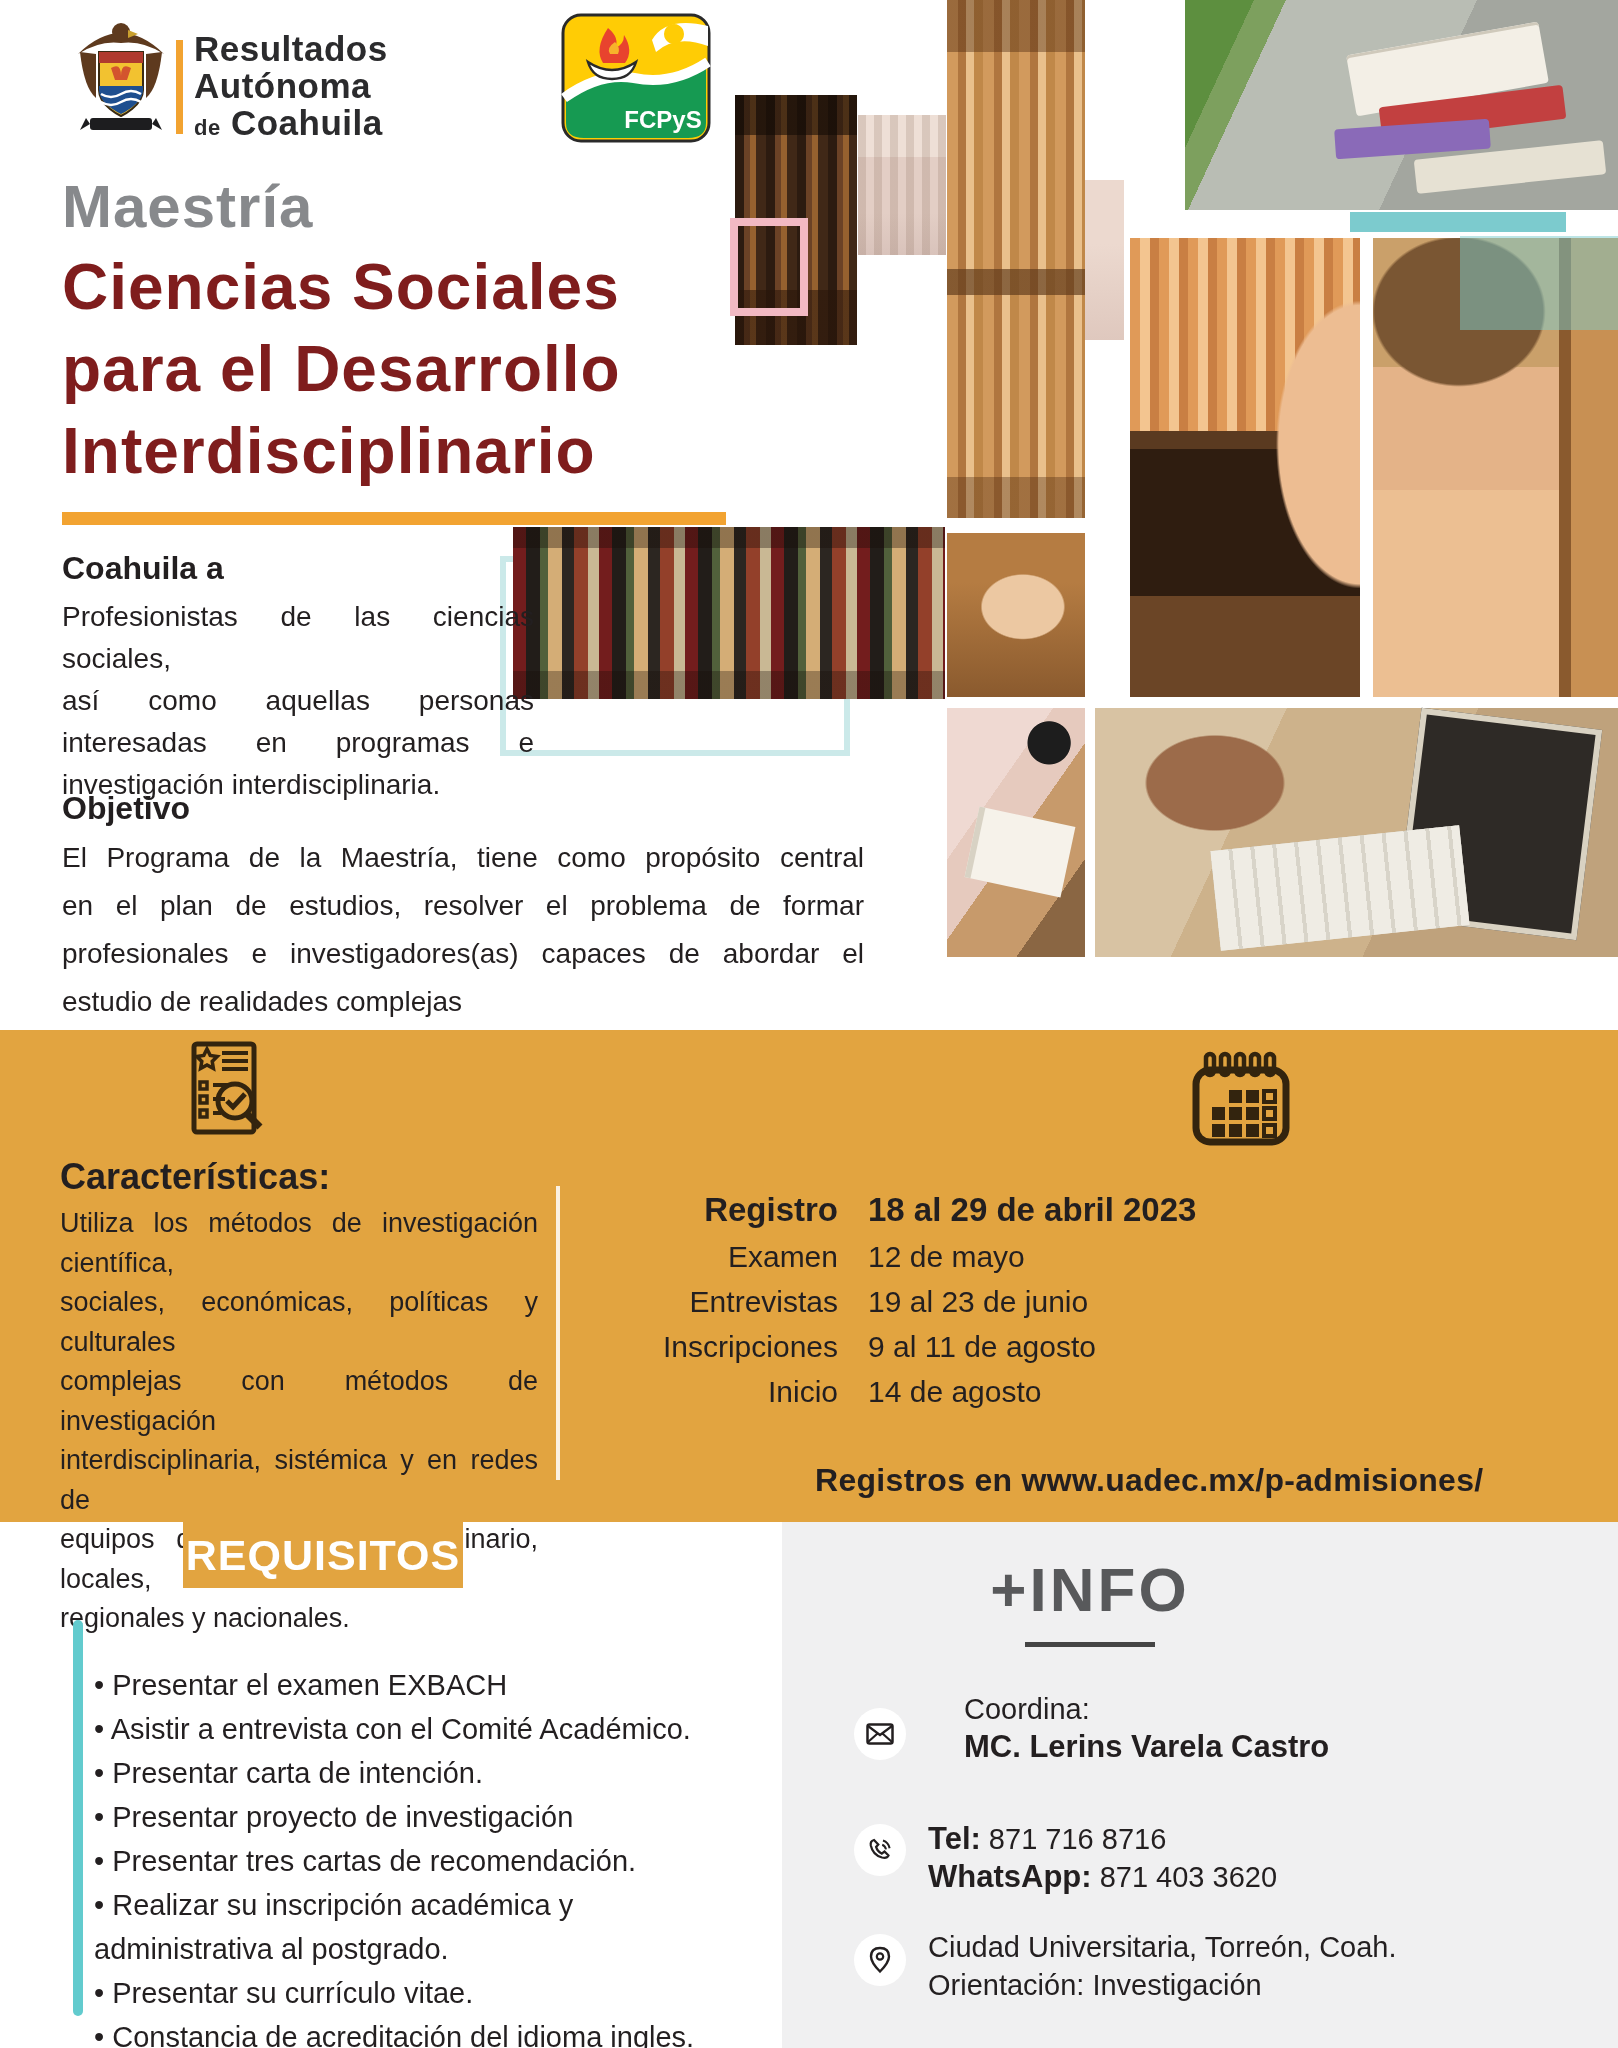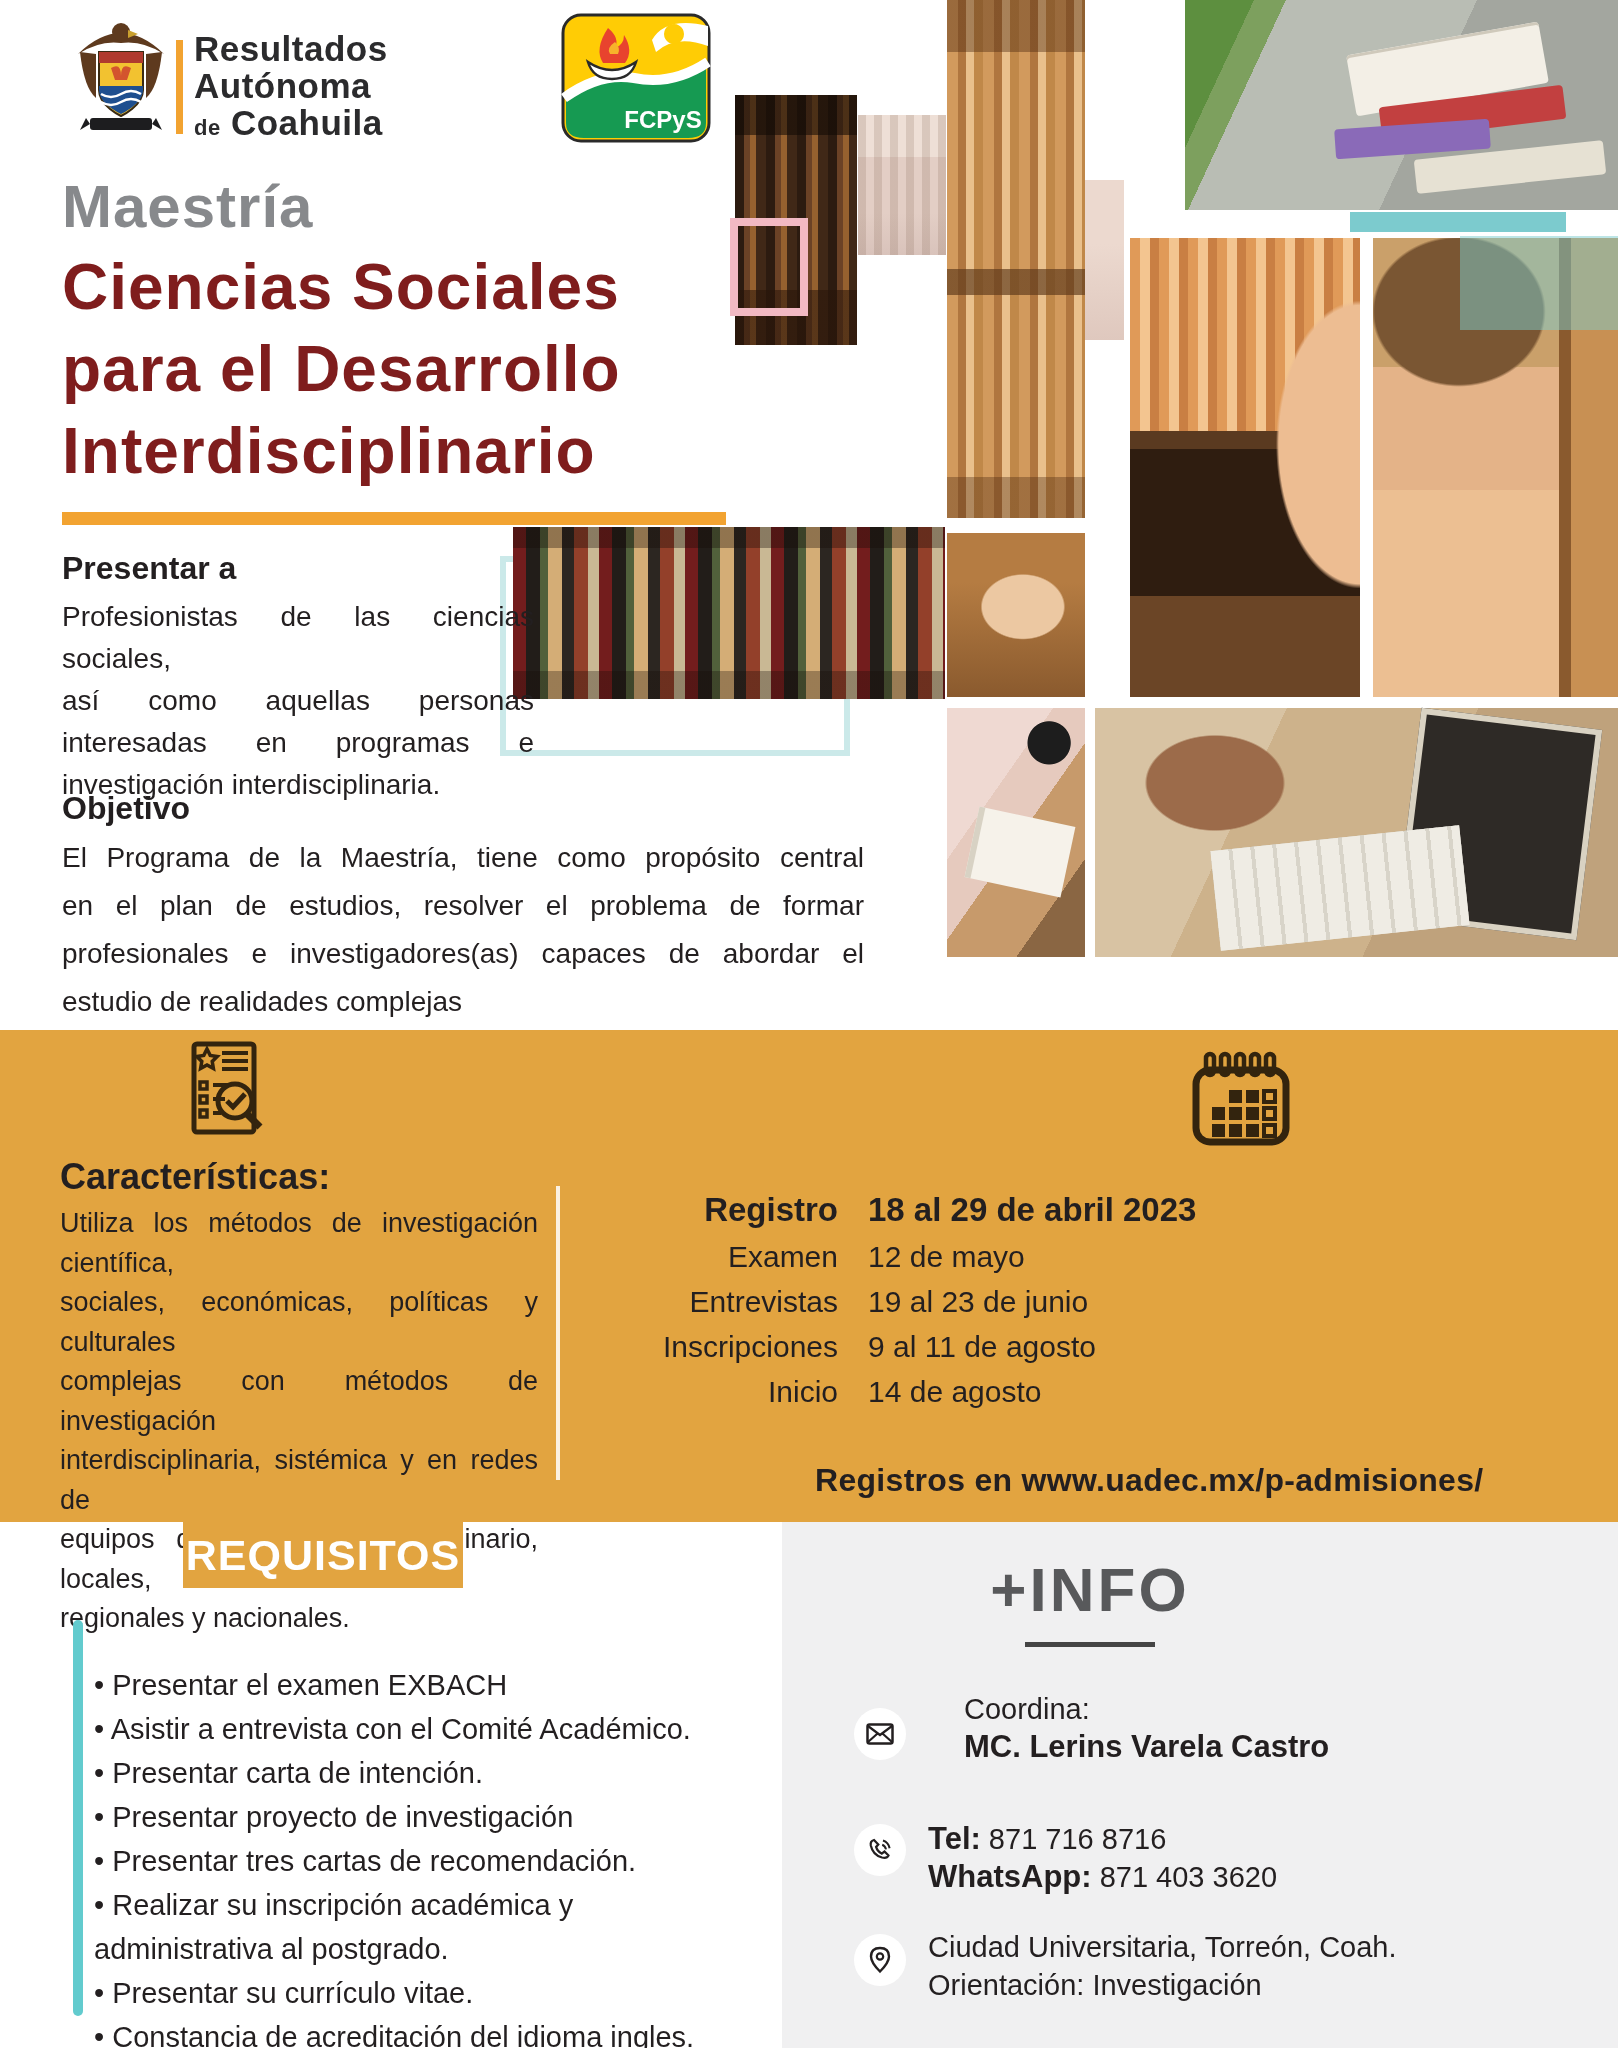--- a/index.html
+++ b/index.html
@@ -172,21 +172,21 @@
     <div class="lap-hands"></div>
     <div class="lap-kbd"></div>
   </div>
 
   <div class="abs kicker">Maestría</div>
   <div class="abs t-line t1">Ciencias Sociales</div>
   <div class="abs t-line t2">para el Desarrollo</div>
   <div class="abs t-line t3">Interdisciplinario</div>
   <div class="abs t-underline"></div>
 
-  <div class="abs sec-h dirigido-h">Presentar a</div>
+  <div class="abs sec-h dirigido-h">Coahuila a</div>
   <div class="abs para dirigido-p" style="font-size:28px;">
     <div class="jline">Profesionistas de las ciencias sociales,</div>
     <div class="jline">así como aquellas personas</div>
     <div class="jline">interesadas en programas e</div>
     <div class="jlast">investigación interdisciplinaria.</div>
   </div>
 
   <div class="abs sec-h objetivo-h">Objetivo</div>
   <div class="abs para objetivo-p">
     <div class="jline">El Programa  de la Maestría, tiene como propósito central</div>

